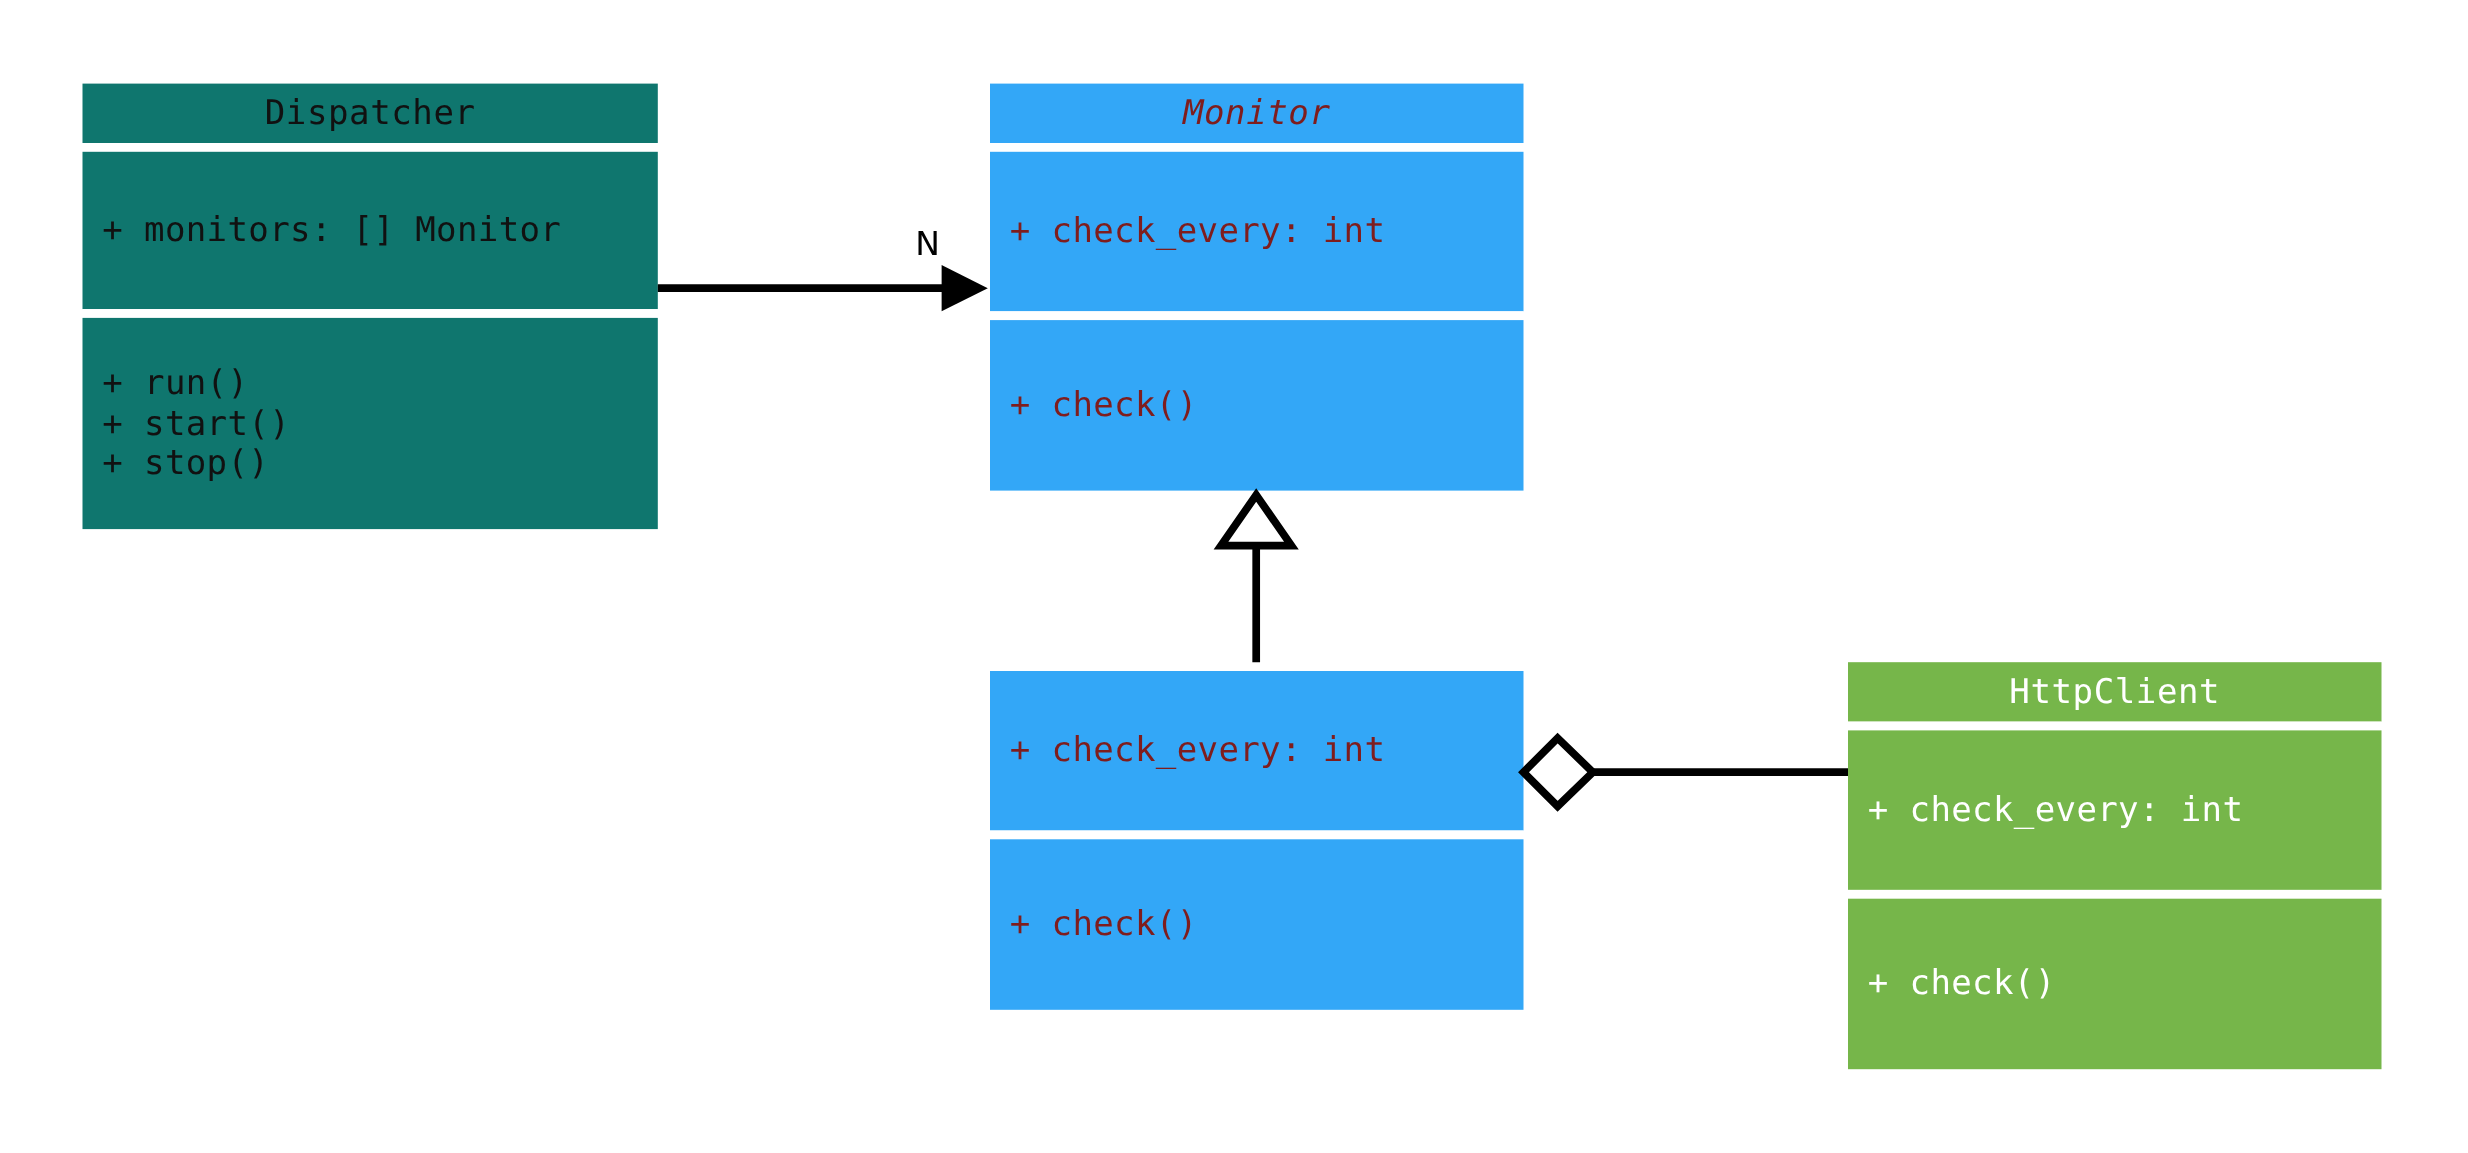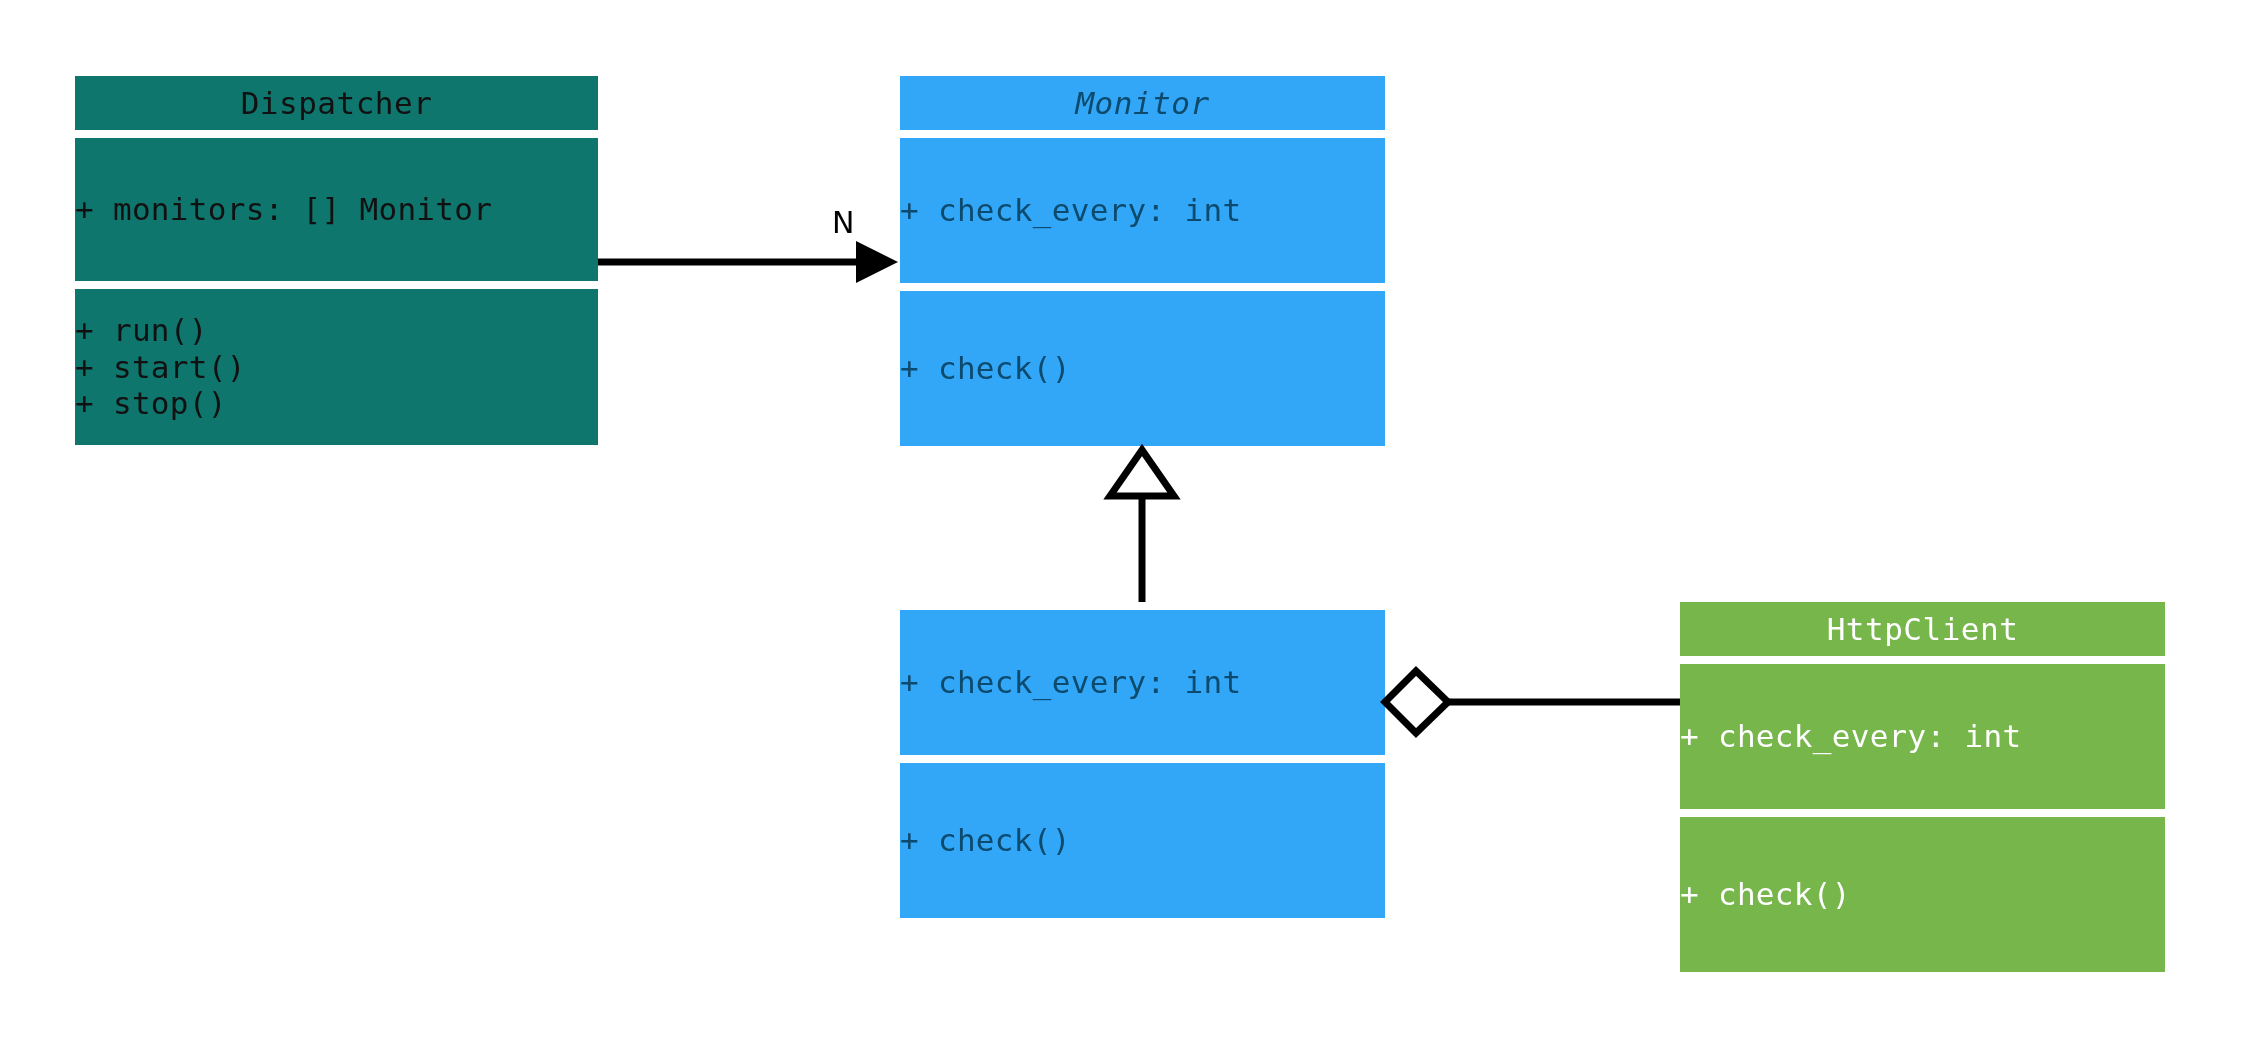--- a/index.html
+++ b/index.html
@@ -41,38 +41,39 @@
   .uml-title.abstract {
     font-style: italic;
   }
   .uml-members {
     display: flex;
     flex-direction: column;
     justify-content: center;
     font-size: 31px;
     line-height: 1.18;
     letter-spacing: 0.3px;
+    padding-left: 18px;
   }
   .uml-member {
     white-space: pre;
   }
   .compartment-gap {
     height: 8px;
     background: #ffffff;
   }
 
   
   .theme-yellow .uml-compartment { background: #0f766e; }
   .theme-yellow .uml-title,
   .theme-yellow .uml-members { color: #111111; }
 
   
   .theme-blue .uml-compartment { background: #33a7f7; }
   .theme-blue .uml-title,
-  .theme-blue .uml-members { color: #0c4a6e; }
+  .theme-blue .uml-members { color: #7f1d1d; }
 
   
   .theme-green .uml-compartment { background: #76b64a; }
   .theme-green .uml-title,
   .theme-green .uml-members { color: #ffffff; }
 
   
   .connector-layer {
     position: absolute;
     left: 0;
@@ -95,21 +96,21 @@
 
 <div id="canvas">
 
   <div class="uml-class theme-yellow" style="left:75px; top:76px; width:523px; height:369px;">
     <div class="uml-compartment uml-title" style="height:54px;">Dispatcher</div>
     <div class="compartment-gap"></div>
     <div class="uml-compartment uml-members" style="height:143px;">
       <div class="uml-member">+ monitors: [] Monitor</div>
     </div>
     <div class="compartment-gap"></div>
-    <div class="uml-compartment uml-members" style="height:156px;">
+    <div class="uml-compartment uml-members" style="height:192px;">
       <div class="uml-member">+ run()</div>
       <div class="uml-member">+ start()</div>
       <div class="uml-member">+ stop()</div>
     </div>
   </div>
 
   <div class="uml-class theme-blue" style="left:900px; top:76px; width:485px; height:370px;">
     <div class="uml-compartment uml-title abstract" style="height:54px;">Monitor</div>
     <div class="compartment-gap"></div>
     <div class="uml-compartment uml-members" style="height:145px;">

